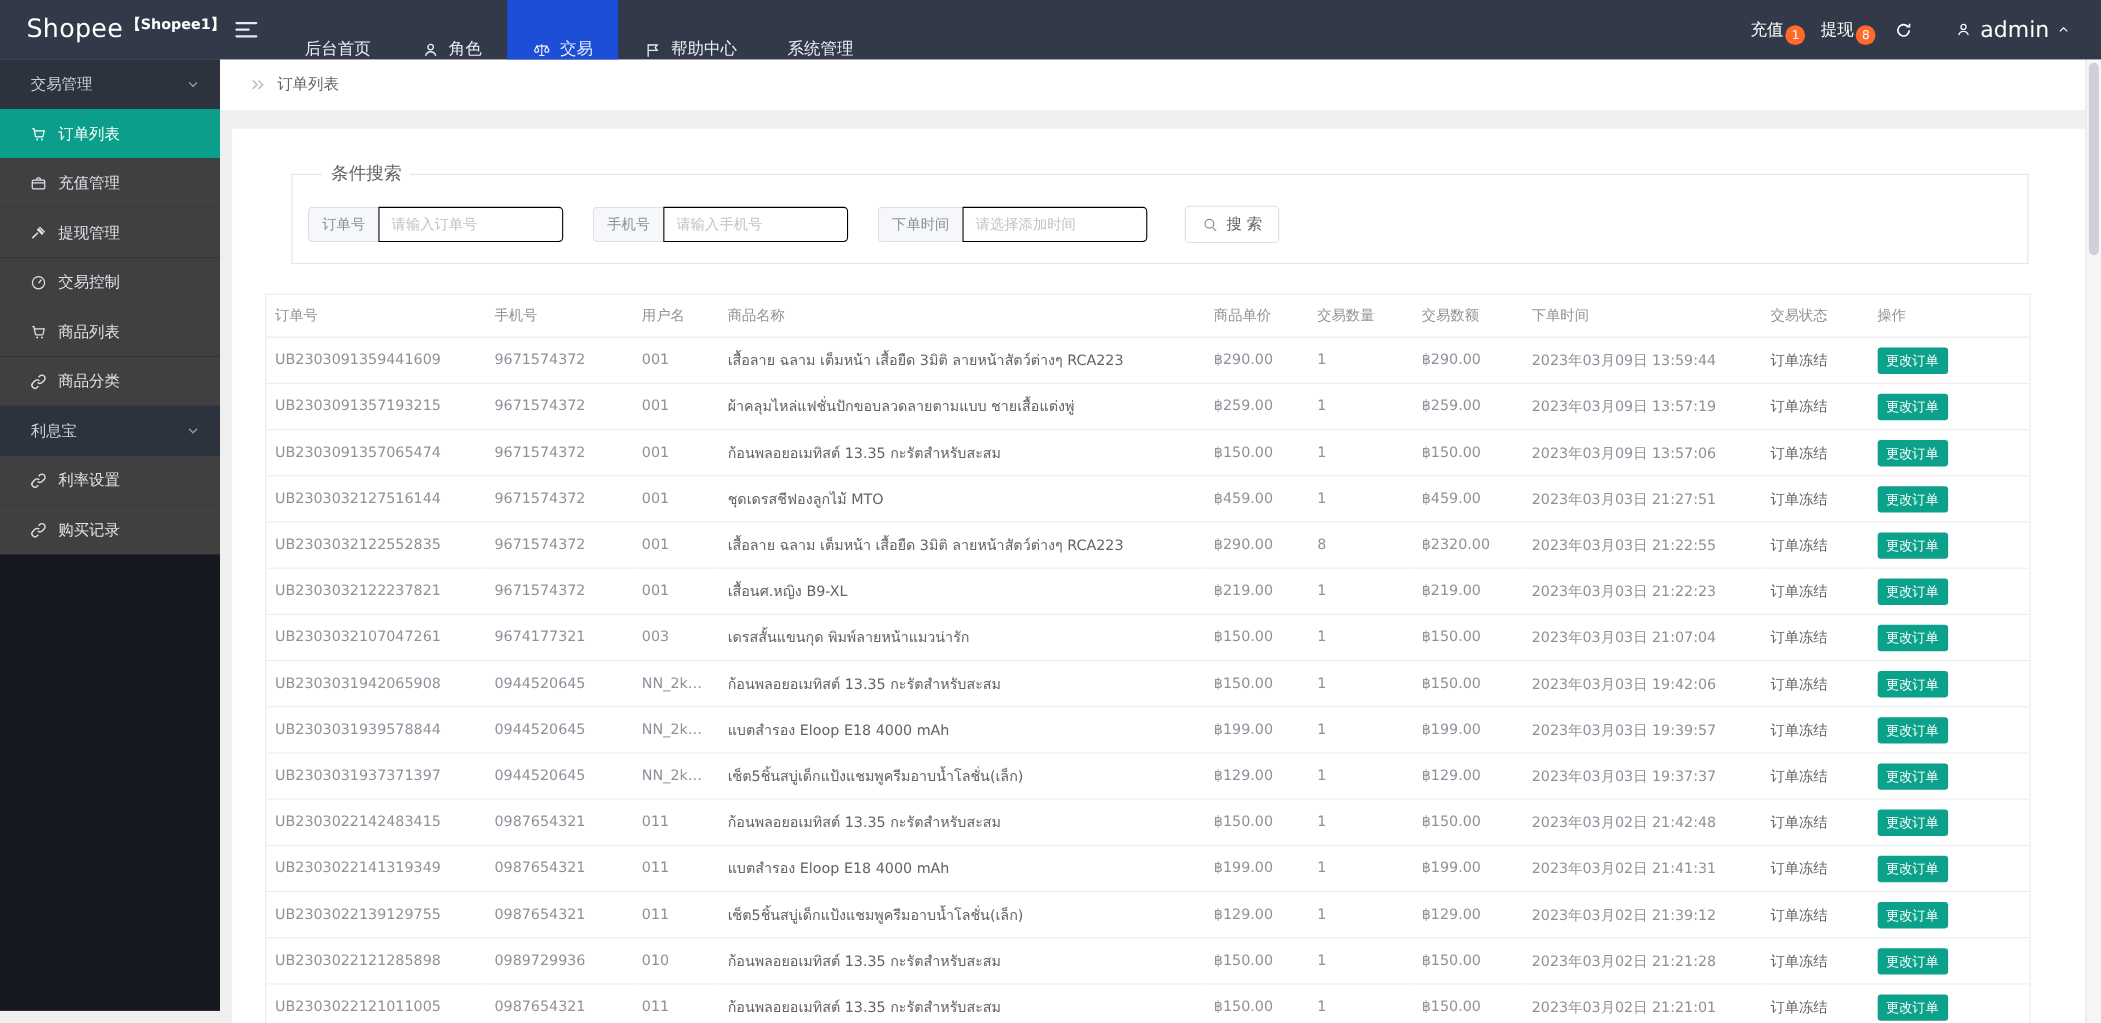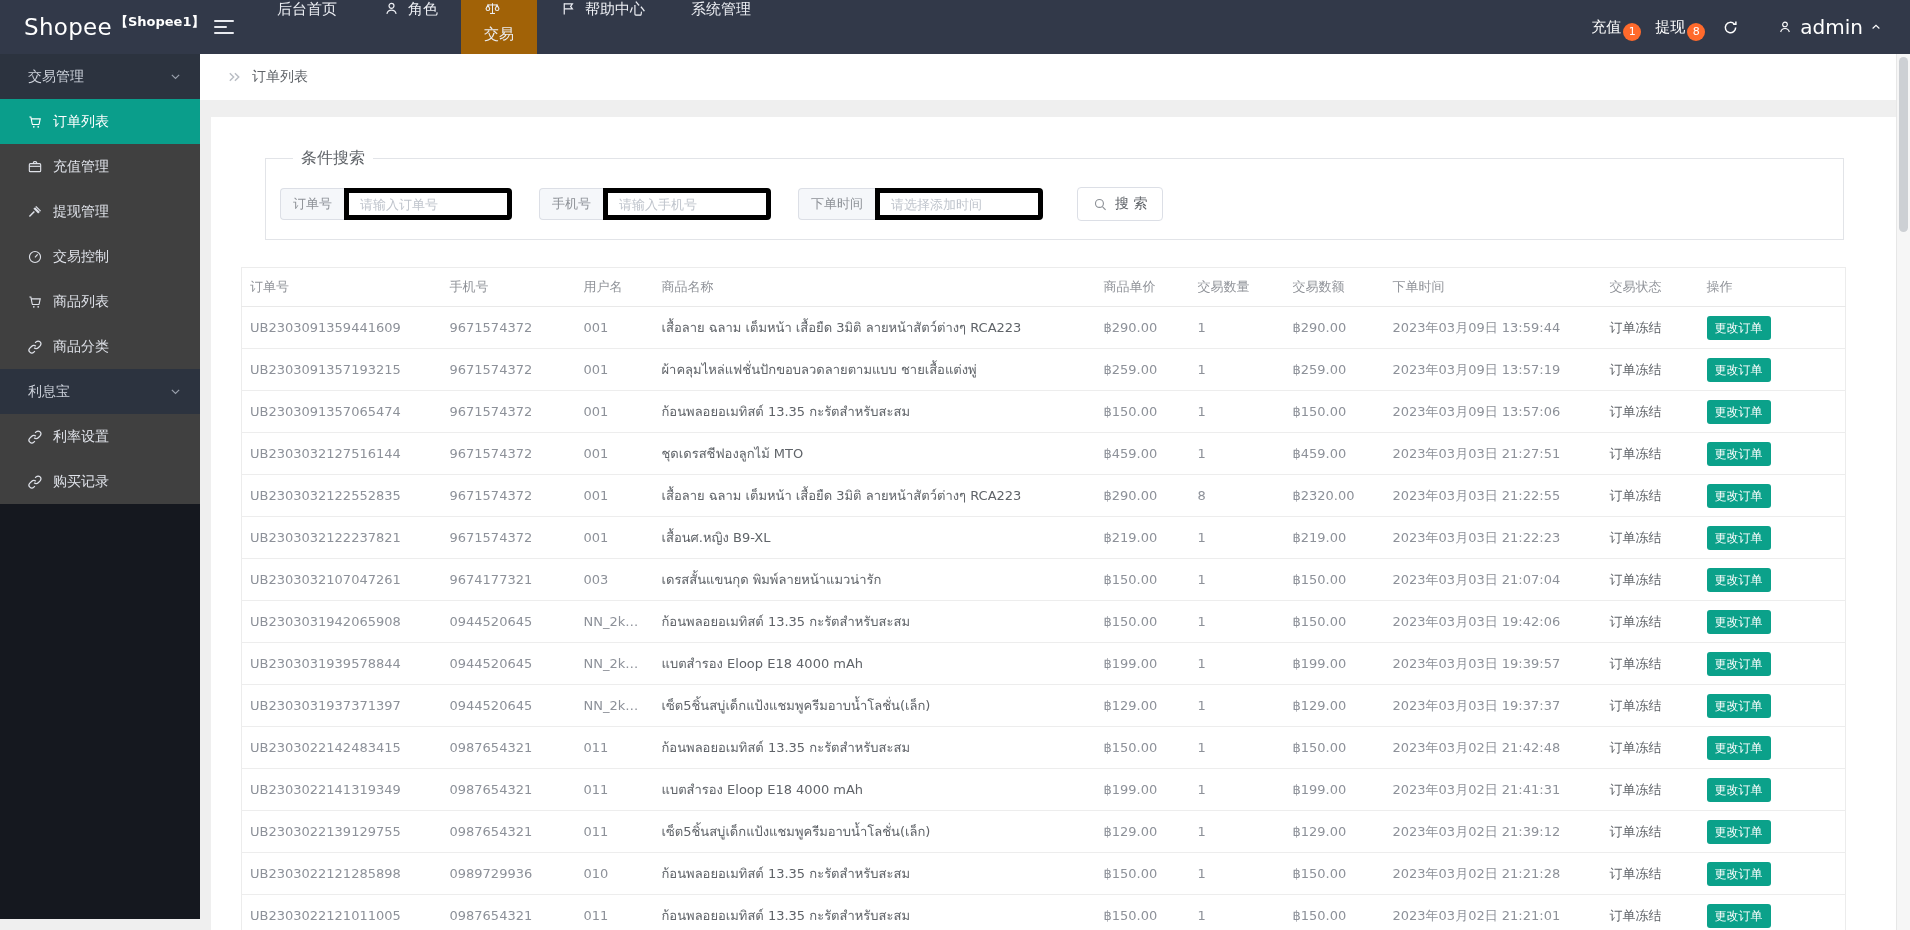--- a/index.html
+++ b/index.html
@@ -15,23 +15,23 @@
   .logo-area { width:200px; display:flex; align-items:center; padding-left:24px; }
   .logo-main { font-size:23px; color:#fff; letter-spacing:.3px; }
   .logo-sub { font-size:13px; font-weight:bold; margin-left:3px; position:relative; top:-5px; }
   .hamburger { display:flex; flex-direction:column; justify-content:center; gap:4px;
     margin:0 20px 0 14px; cursor:pointer; }
   .hamburger i { display:block; height:2px; background:#e8eaef; border-radius:1px; }
   .hamburger i:nth-child(1){width:20px}
   .hamburger i:nth-child(2){width:13px}
   .hamburger i:nth-child(3){width:20px}
   .topnav { display:flex; align-items:stretch; }
-  .topnav-item { display:flex; align-items:flex-start; gap:8px; padding:0 23px;
+  .topnav-item { display:flex; align-items:flex-end; gap:8px; padding:0 23px;
     font-size:15px; color:#eceef3; cursor:pointer;font-family:Liberation Serif, serif; }
-  .topnav-item.active { background:#a16207;flex-direction:column; }
+  .topnav-item.active { background:#1d4ed8; }
   .topnav-item .icn svg { width:17px; height:17px; display:block; }
   .topbar-right { margin-left:auto; display:flex; align-items:center; padding-right:28px; }
   .top-action { position:relative; padding:0 17px; font-size:15px; cursor:pointer;
     display:flex; align-items:center; }
   .badge { position:absolute; top:5px; right:-3px; min-width:18px; height:18px;
     border-radius:9px; background:#ff6a2c; color:#fff; font-size:11px;
     display:flex; align-items:center; justify-content:center; padding:0 4px; }
   .refresh-btn { padding:0 20px; display:flex; align-items:center; cursor:pointer; }
   .refresh-btn .icn svg { width:17px; height:17px; display:block; }
   .user-menu { display:flex; align-items:center; gap:7px; padding-left:18px;
@@ -55,21 +55,21 @@
     padding-left:26px; gap:9px; color:#5f6368; font-size:14px; }
   .breadcrumb .icn svg { width:17px; height:14px; display:block; color:#b9bdc4; }
   .card { margin:17px 0 0 11px; width:1685px; height:880px; background:#fff; padding-top:31px; }
   .search-fs { margin:0 52px 0 54px; border:1px solid #e2e4e8; padding:14px 14px 18px; }
   .search-fs legend { font-size:16px; color:#5f6368; padding:0 8px; margin-left:13px; }
   .search-row { display:flex; align-items:center; margin-top:4px; }
   .sgroup { display:flex; margin-right:27px; height:32px; }
   .slabel { background:#f5f7fa; border:1px solid #dcdfe6; border-right:0;
     border-radius:4px 0 0 4px; display:flex; align-items:center; padding:0 12px;
     font-size:13px; color:#8c9096; white-space:nowrap; }
-  .sinput { width:168px; border:5px solid #000000; border-radius:0 4px 4px 0;
+  .sinput { width:168px; border:1px solid #000000; border-radius:0 4px 4px 0;
     padding:0 11px; font-size:13px; color:#4d7c0f; outline:none;
     font-family:inherit; background:#fff; }
   .sinput::placeholder { color:#bfc4cc; }
   .search-btn { height:34px; padding:0 15px; background:#fff; border:1px solid #dcdfe6;
     border-radius:4px; font-size:14px; color:#5f6368; display:flex; align-items:center;
     gap:7px; cursor:pointer; margin-left:7px; font-family:inherit; }
   .search-btn .icn svg { width:15px; height:15px; display:block; color:#8c9096; }
   
   .order-table { margin:27px 0 0 30px; width:1604px; border-collapse:collapse;
     table-layout:fixed; border:1px solid #ececec; font-size:13px; background:#fff; }

